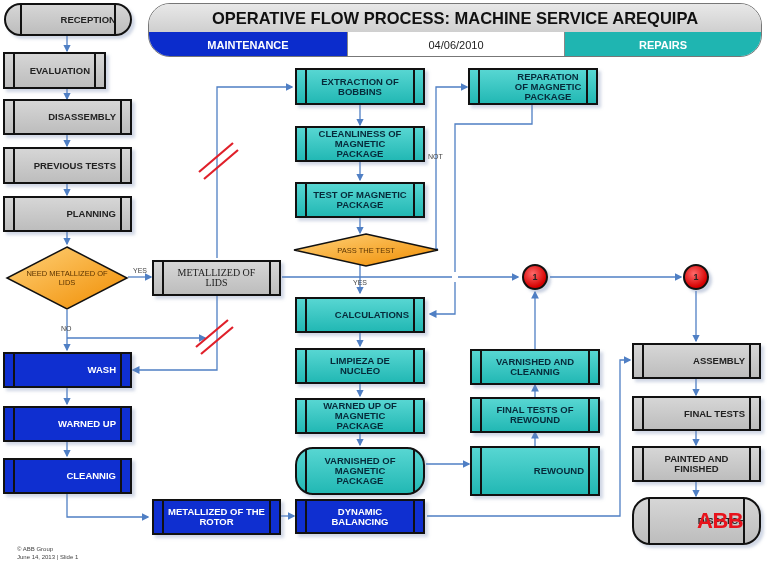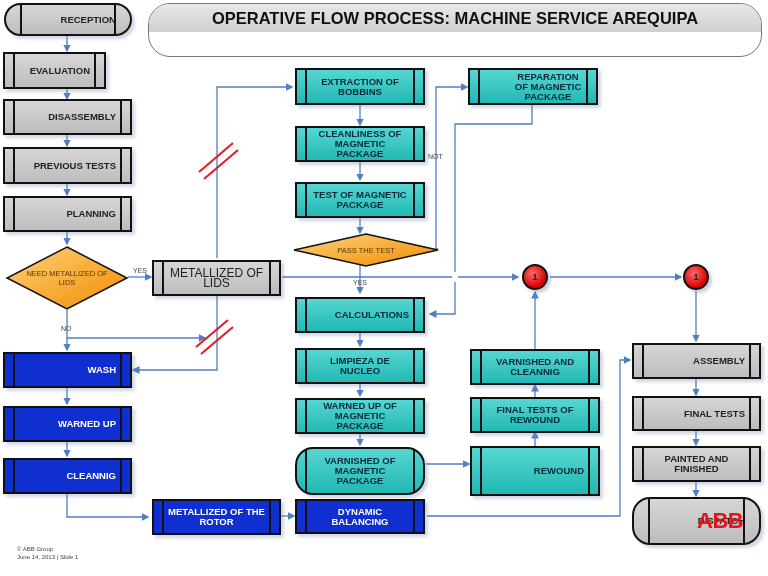--- a/index.html
+++ b/index.html
@@ -11,21 +11,21 @@
           font-size:9.5px; line-height:10px; padding:0 14px; box-shadow:3px 3px 3px rgba(120,140,180,0.35); }
   .node::before, .node::after { content:""; position:absolute; top:0; bottom:0; width:2px; background:#111; }
   .node::before { left:8px; }
   .node::after { right:8px; }
   .node.terminal::before, .node.terminal::after { display:none; }
   .gray { background:linear-gradient(#d6d6d6,#bdbdbd); color:#222; }
   .teal { background:linear-gradient(#57d6d2,#22b8b4); color:#062a3a; }
   .blue { background:#0f2fd0; color:#ffffff; }
   .terminal { border-radius:18px; }
   .terminal .cap { position:absolute; top:0; bottom:0; width:2px; background:#111; }
-  .light { font-weight:normal; font-size:12px; }
+  .light { font-weight:normal; font-size:10px;font-family:Liberation Serif, serif; }
   .diamond { position:absolute; display:flex; align-items:center; justify-content:center; text-align:center;
              font-size:7.5px; line-height:9px; color:#5a3300; }
   .diamond svg { position:absolute; left:0; top:0; }
   .diamond span { position:relative; padding:0 16px; }
   .connector { position:absolute; width:26px; height:26px; border-radius:50%; border:2px solid #111; box-sizing:border-box;
                background:radial-gradient(circle at 40% 35%, #ff6a6a, #d50000 70%); color:#222; font-weight:bold; font-size:9px;
                display:flex; align-items:center; justify-content:center; box-shadow:3px 3px 3px rgba(120,140,180,0.4); }
   .label { position:absolute; font-size:7px; color:#444; }
   #header { position:absolute; left:148px; top:3px; width:614px; height:54px; border:1px solid #777; border-radius:22px;
             overflow:hidden; box-sizing:border-box; background:#fff; }
@@ -89,20 +89,25 @@
     <path d="M696,482 L696,496"></path>
   </g>
   <g stroke="#e0202a" stroke-width="2.2">
     <path d="M199,172 L233,143 M204,179 L238,150"></path>
     <path d="M196,347 L228,320 M201,354 L233,327"></path>
   </g>
 </svg>
 
 <div id="header">
   <div class="title">OPERATIVE FLOW PROCESS: MACHINE SERVICE AREQUIPA</div>
+  <div class="bar">
+    <div class="seg-maint">MAINTENANCE</div>
+    <div class="seg-date">04/06/2010</div>
+    <div class="seg-rep">REPAIRS</div>
+  </div>
 </div>
 
 <div class="node gray terminal" style="left:4px;top:3px;width:128px;height:33px;">
   <span class="cap" style="left:14px"></span>
   <span>RECEPTION</span>
   <span class="cap" style="right:14px"></span>
 </div>
 <div class="node gray" style="left:3px;top:52px;width:103px;height:37px;">EVALUATION</div>
 <div class="node gray" style="left:3px;top:99px;width:129px;height:36px;">DISASSEMBLY</div>
 <div class="node gray" style="left:3px;top:147px;width:129px;height:37px;">PREVIOUS TESTS</div>

